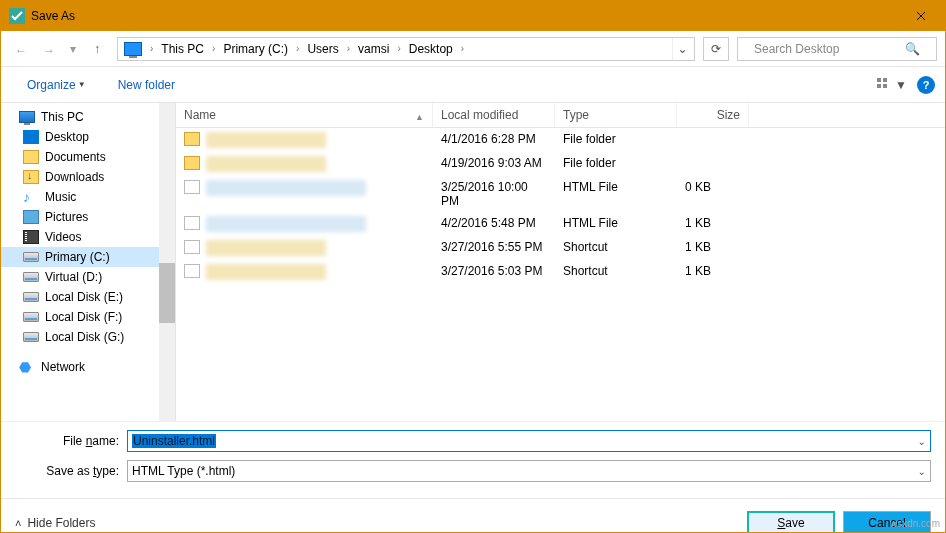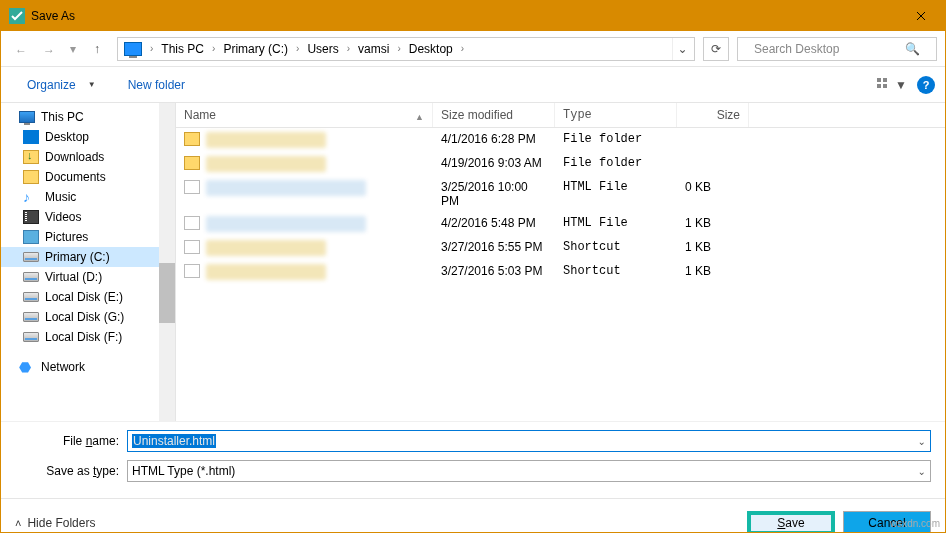--- a/index.html
+++ b/index.html
@@ -19,21 +19,21 @@
 .bc-sep { color: #777; padding: 0 4px; font-size: 10px; }
 .bc-item { padding: 2px 4px; }
 .bc-end { flex: 1; }
 .bc-drop { width: 20px; text-align: center; color: #555; border-left: 1px solid #eee; height: 22px; line-height: 22px; }
 .refresh { width: 26px; height: 24px; border: 1px solid #ccc; display: flex; align-items: center; justify-content: center; color: #555; }
 .search-box { width: 200px; height: 24px; border: 1px solid #ccc; display: flex; align-items: center; padding: 0 16px; color: #888; margin-left: 4px; }
 .search-box span:first-child { flex:1; }
 .search-box .sicon { color: #666; }
 
 .toolbar { height: 36px; display: flex; align-items: center; padding: 0 10px 0 20px; border-bottom: 1px solid #e5e5e5; background: #fff; }
-.tb-item { color: #1060c0; padding: 4px 6px; display: flex; align-items: center; gap: 12px; }
+.tb-item { color: #1060c0; padding: 4px 6px; display: flex; align-items: center; gap: 2px; }
 .tb-item .tri { font-size: 8px; color: #444; }
 .tb-sp { width: 20px; }
 .tb-right { margin-left: auto; display: flex; align-items: center; gap: 8px; }
 .view-btn { display: flex; align-items: center; gap: 2px; color: #555; padding: 2px; }
 .help-btn { width: 18px; height: 18px; border-radius: 50%; background: #0078d7; color: #fff; display: flex; align-items: center; justify-content: center; font-size: 11px; font-weight: bold; }
 
 .body-area { display: flex; height: 318px; }
 .tree { width: 158px; overflow-y: auto; padding-top: 4px; }
 .tree-item { display: flex; align-items: center; padding: 3px 6px 3px 22px; gap: 6px; white-space: nowrap; }
 .tree-item.l0 { padding-left: 18px; }
@@ -56,45 +56,45 @@
 .splitter { width: 1px; background: #e5e5e5; }
 .scroll-gap { width: 16px; background: #f0f0f0; display:flex; flex-direction:column; }
 .scroll-thumb { background:#c0c0c0; height:60px; margin-top:160px; }
 
 .files { flex: 1; overflow: auto; }
 .fhead { display: flex; border-bottom: 1px solid #e5e5e5; color: #555; }
 .fhead > div { padding: 5px 8px; border-right: 1px solid #f0f0f0; align-items: flex-end; }
 .fhead .sort { font-size: 9px; color:#888; margin-left:auto; }
 .col-name { width: 257px; display:flex; }
 .col-date { width: 122px; }
-.col-type { width: 122px; font-family: Liberation Mono, monospace; }
+.col-type { width: 122px; }
 .col-size { width: 72px; text-align: right; }
 .frow { display: flex; padding: 2px 0; }
 .frow > div { padding: 2px 8px; }
 .frow .col-size { text-align: left; }
 .fblur { display:inline-block; width:120px; height:16px; background:#f3e6b8; filter:blur(2px); border-radius:2px; }
 .fblur2 { display:inline-block; width:160px; height:16px; background:#d8e8f5; filter:blur(2px); border-radius:2px; }
 .ficon { width:16px; height:14px; display:inline-block; background:#ffd86b; border:1px solid #d0a030; margin-right:6px; vertical-align:middle; }
 .ficon.file { background:#fff; border-color:#bbb; }
 
 .bottom-fields { padding: 8px 14px; border-top: 1px solid #f0f0f0; background:#fff; }
 .field-row { display: flex; align-items: center; margin-bottom: 8px; }
 .field-label { width: 112px; text-align: right; padding-right: 8px; }
 .field-input { flex: 1; border: 1px solid #0078d7; height: 22px; padding: 0 4px; display:flex; align-items:center; }
 .field-input.sel { background:#fff; }
-.field-input .selected-text { background:#0078d7; color:#e5e5e5; padding:0 1px; }
+.field-input .selected-text { background:#0078d7; color:#0f172a; padding:0 1px; }
 .field-combo { flex: 1; border: 1px solid #aaa; height: 22px; padding: 0 4px; display:flex; align-items:center; background:#fff; }
 .combo-arrow { margin-left:auto; color:#555; font-size:10px; }
 
 .footer { height: 48px; border-top: 1px solid #e5e5e5; display: flex; align-items: center; padding: 0 14px; background:#fff; }
 .hide-folders { display:flex; align-items:center; gap:6px; color:#333; }
 .hide-folders .chev { font-size:11px; }
 .btns { margin-left:auto; display:flex; gap:8px; }
 .btn { width:88px; height:24px; border:1px solid #aaa; background:#0ea5e9; display:flex; align-items:center; justify-content:center; }
-.btn.primary { border:4px solid #14b8a6; background:#e5f1fb; }
+.btn.primary { border:2px solid #14b8a6; background:#e5f1fb; }
 .ul { text-decoration: underline; }
 .watermark { position:absolute; right:6px; bottom:4px; font-size:10px; color:#aaa; }
 </style>
 </head>
 <body>
 
 <div class="titlebar">
   <svg class="icon" viewBox="0 0 16 16">
       <rect width="16" height="16" fill="#3a9"></rect>
       <path d="M3 8l3 3 7-7" stroke="#fff" stroke-width="2" fill="none"></path>
@@ -162,77 +162,77 @@
   <div class="tree">
     <div class="tree-item l0">
         <span class="ticon ic-pc"></span>
         <span>This PC</span>
       </div>
     <div class="tree-item">
         <span class="ticon ic-desktop"></span>
         <span>Desktop</span>
       </div>
     <div class="tree-item">
+        <span class="ticon ic-folder"></span>
+        <span>Documents</span>
+      </div>
+    <div class="tree-item">
         <span class="ticon ic-down"></span>
         <span>Downloads</span>
       </div>
     <div class="tree-item">
-        <span class="ticon ic-folder"></span>
-        <span>Documents</span>
-      </div>
-    <div class="tree-item">
         <span class="ticon ic-music">♪</span>
         <span>Music</span>
       </div>
     <div class="tree-item">
+        <span class="ticon ic-pic"></span>
+        <span>Pictures</span>
+      </div>
+    <div class="tree-item">
         <span class="ticon ic-vid"></span>
         <span>Videos</span>
       </div>
-    <div class="tree-item">
-        <span class="ticon ic-pic"></span>
-        <span>Pictures</span>
-      </div>
     <div class="tree-item sel">
         <span class="ticon ic-drive"></span>
         <span>Primary (C:)</span>
       </div>
     <div class="tree-item">
         <span class="ticon ic-drive"></span>
         <span>Virtual (D:)</span>
       </div>
     <div class="tree-item">
         <span class="ticon ic-drive"></span>
         <span>Local Disk (E:)</span>
       </div>
     <div class="tree-item">
         <span class="ticon ic-drive"></span>
+        <span>Local Disk (F:)</span>
+      </div>
+    <div class="tree-item">
+        <span class="ticon ic-drive"></span>
         <span>Local Disk (G:)</span>
-      </div>
-    <div class="tree-item">
-        <span class="ticon ic-drive"></span>
-        <span>Local Disk (F:)</span>
       </div>
     <div style="height:10px"></div>
     <div class="tree-item l0">
         <span class="ticon ic-net">⬣</span>
         <span>Network</span>
       </div>
   </div>
   <div class="scroll-gap">
       <div class="scroll-thumb"></div>
     </div>
   <div class="splitter"></div>
 
   <div class="files">
     <div class="fhead">
       <div class="col-name">
           <span>Name</span>
           <span class="sort">▲</span>
         </div>
-      <div class="col-date">Size modified</div>
+      <div class="col-date">Local modified</div>
       <div class="col-type">Type</div>
       <div class="col-size">Size</div>
     </div>
     <div class="frow">
         <div class="col-name">
           <span class="ficon"></span>
           <span class="fblur"></span>
         </div>
         <div class="col-date">4/1/2016 6:28 PM</div>
         <div class="col-type">File folder</div>

